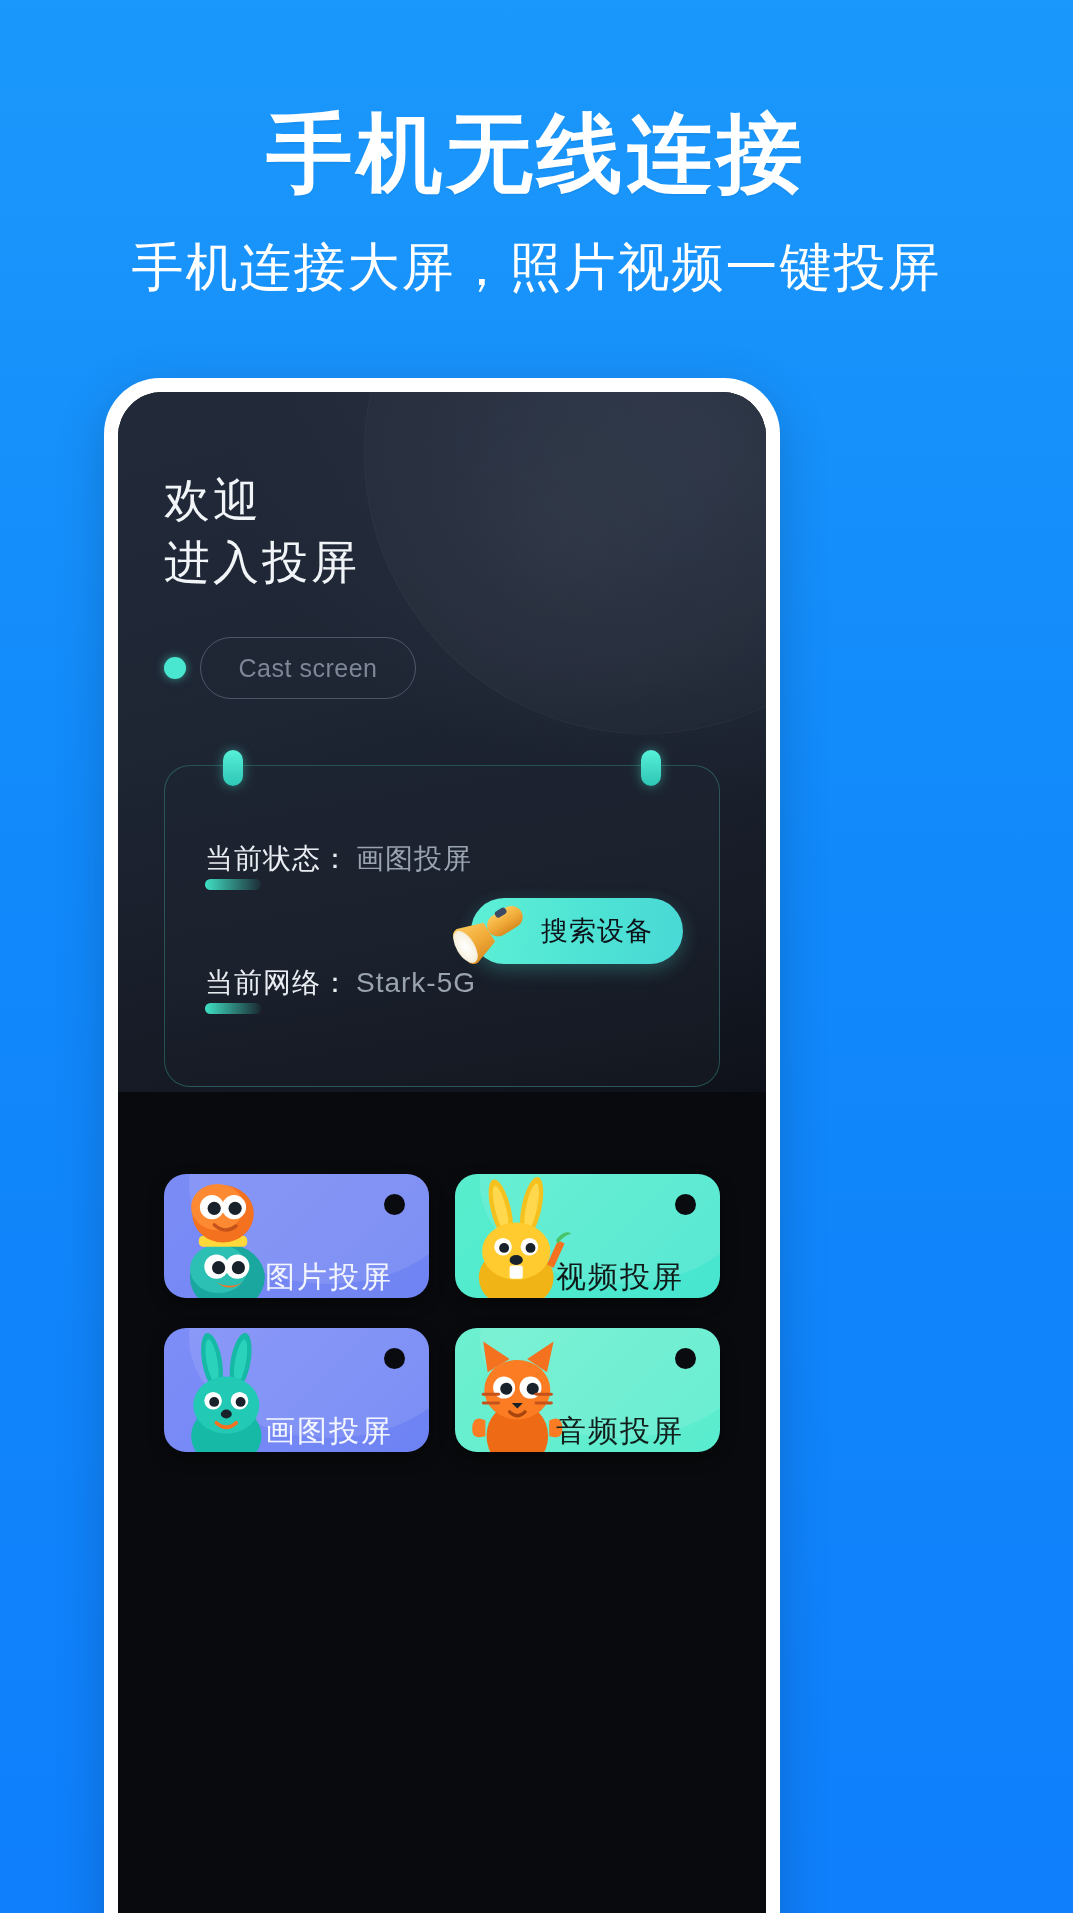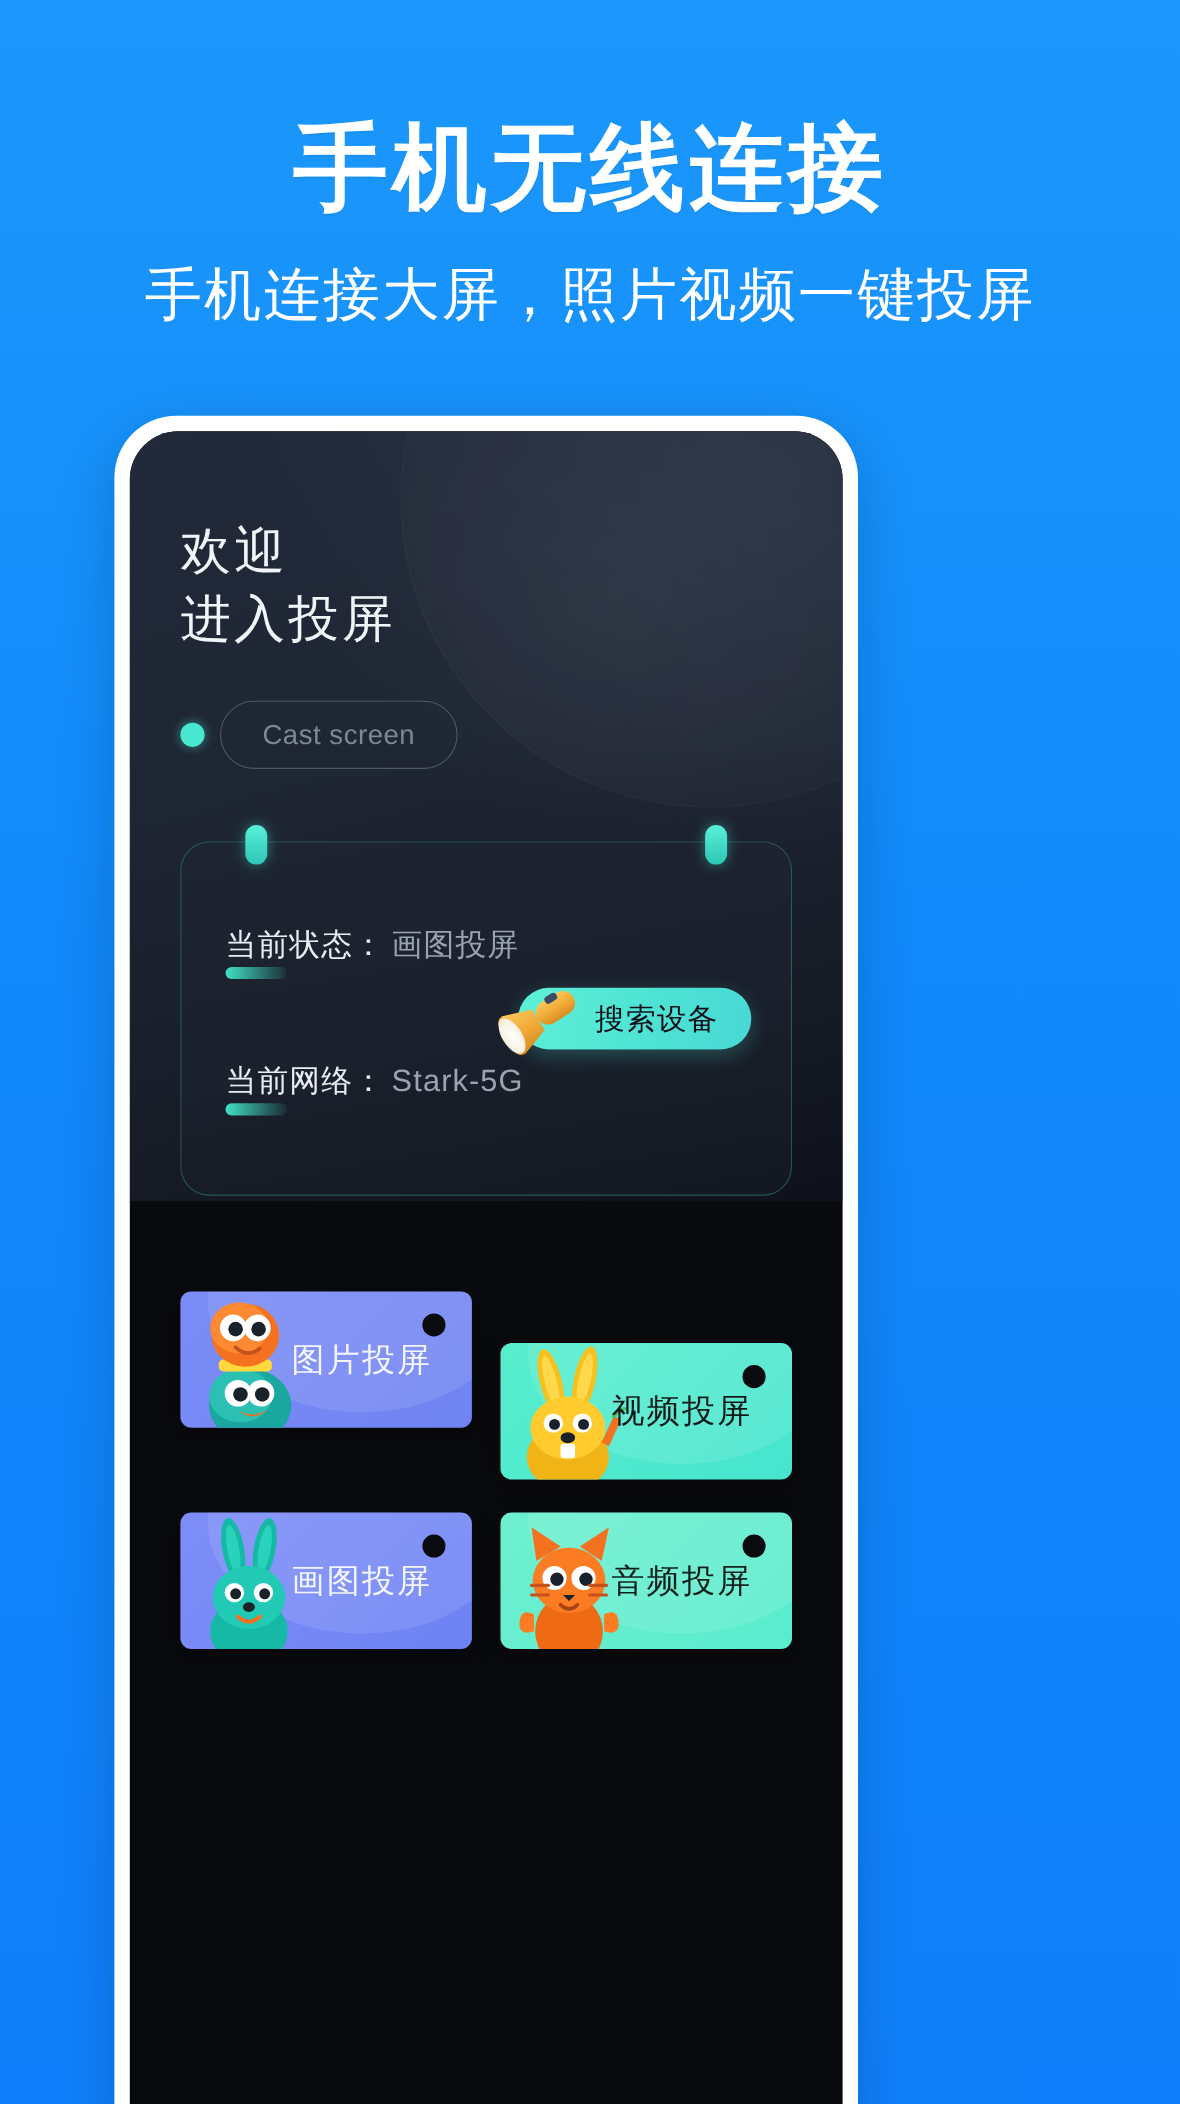--- a/index.html
+++ b/index.html
@@ -162,21 +162,21 @@
   .status-val {
     color: #9aa3b0;
     font-size: 28px;
     letter-spacing: 1px;
   }
 
   .search-btn {
     position: absolute;
     right: 36px;
     top: 132px;
-    height: 56px;
+    height: 66px;
     padding: 0 30px 0 70px;
     border-radius: 34px;
     background: linear-gradient(100deg, #5ef0d6 0%, #4ee3d4 55%, #49d8d6 100%);
     display: flex;
     align-items: center;
     color: #0d1219;
     font-size: 27px;
     font-weight: 500;
     letter-spacing: 1px;
     box-shadow: 0 6px 18px rgba(78,227,212,0.25);
@@ -194,23 +194,23 @@
     position: absolute;
     left: 46px; right: 46px;
     top: 782px;
     display: grid;
     grid-template-columns: 1fr 1fr;
     gap: 30px 26px;
   }
   .tile {
     position: relative;
     height: 124px;
-    border-radius: 10px;
+    border-radius: 22px;
     display: flex;
-    align-items: center;
+    align-items: flex-end;
     justify-content: flex-end;
     padding-right: 26px;
     overflow: hidden;
     box-shadow: 0 6px 16px rgba(0,0,0,0.35);
   }
   .tile .gloss {
     position: absolute;
     right: -40px; top: -90px;
     width: 280px; height: 200px;
     border-radius: 50%;
@@ -326,21 +326,21 @@
             <ellipse cx="45" cy="32" rx="24" ry="21" fill="#fd8a33"></ellipse>
             <circle cx="40" cy="32" r="11" fill="#ffffff"></circle>
               <circle cx="60" cy="32" r="11" fill="#ffffff"></circle>
             <circle cx="42" cy="33" r="6" fill="#19212b"></circle>
               <circle cx="61" cy="33" r="6" fill="#19212b"></circle>
             <path d="M42 48 q10 9 20 1" stroke="#c4521a" stroke-width="3" fill="none" stroke-linecap="round"></path>
           </svg>
           <span class="tile-label" style="color: rgb(244, 246, 255);">图片投屏</span>
         </div>
 
-        <div class="tile" id="t1" style="background: linear-gradient(135deg, rgb(88, 238, 205) 0%, rgb(70, 229, 207) 100%); margin-top: 47px;">
+        <div class="tile" id="t1" style="background: linear-gradient(135deg, rgb(88, 238, 205) 0%, rgb(70, 229, 207) 100%);">
           <span class="gloss"></span>
           <span class="camhole"></span>
           <svg class="tile-art" viewBox="0 0 120 120">
             <ellipse cx="38" cy="34" rx="9" ry="28" fill="#f5c11f" transform="rotate(-14 38 34)"></ellipse>
             <ellipse cx="66" cy="32" rx="9" ry="28" fill="#f5c11f" transform="rotate(12 66 32)"></ellipse>
             <ellipse cx="38" cy="34" rx="5" ry="22" fill="#ffd84d" transform="rotate(-14 38 34)"></ellipse>
             <ellipse cx="66" cy="32" rx="5" ry="22" fill="#ffd84d" transform="rotate(12 66 32)"></ellipse>
             <ellipse cx="52" cy="96" rx="34" ry="28" fill="#f0b417"></ellipse>
             <ellipse cx="52" cy="72" rx="31" ry="26" fill="#ffcb2e"></ellipse>
             <circle cx="40" cy="68" r="8" fill="#ffffff"></circle>

